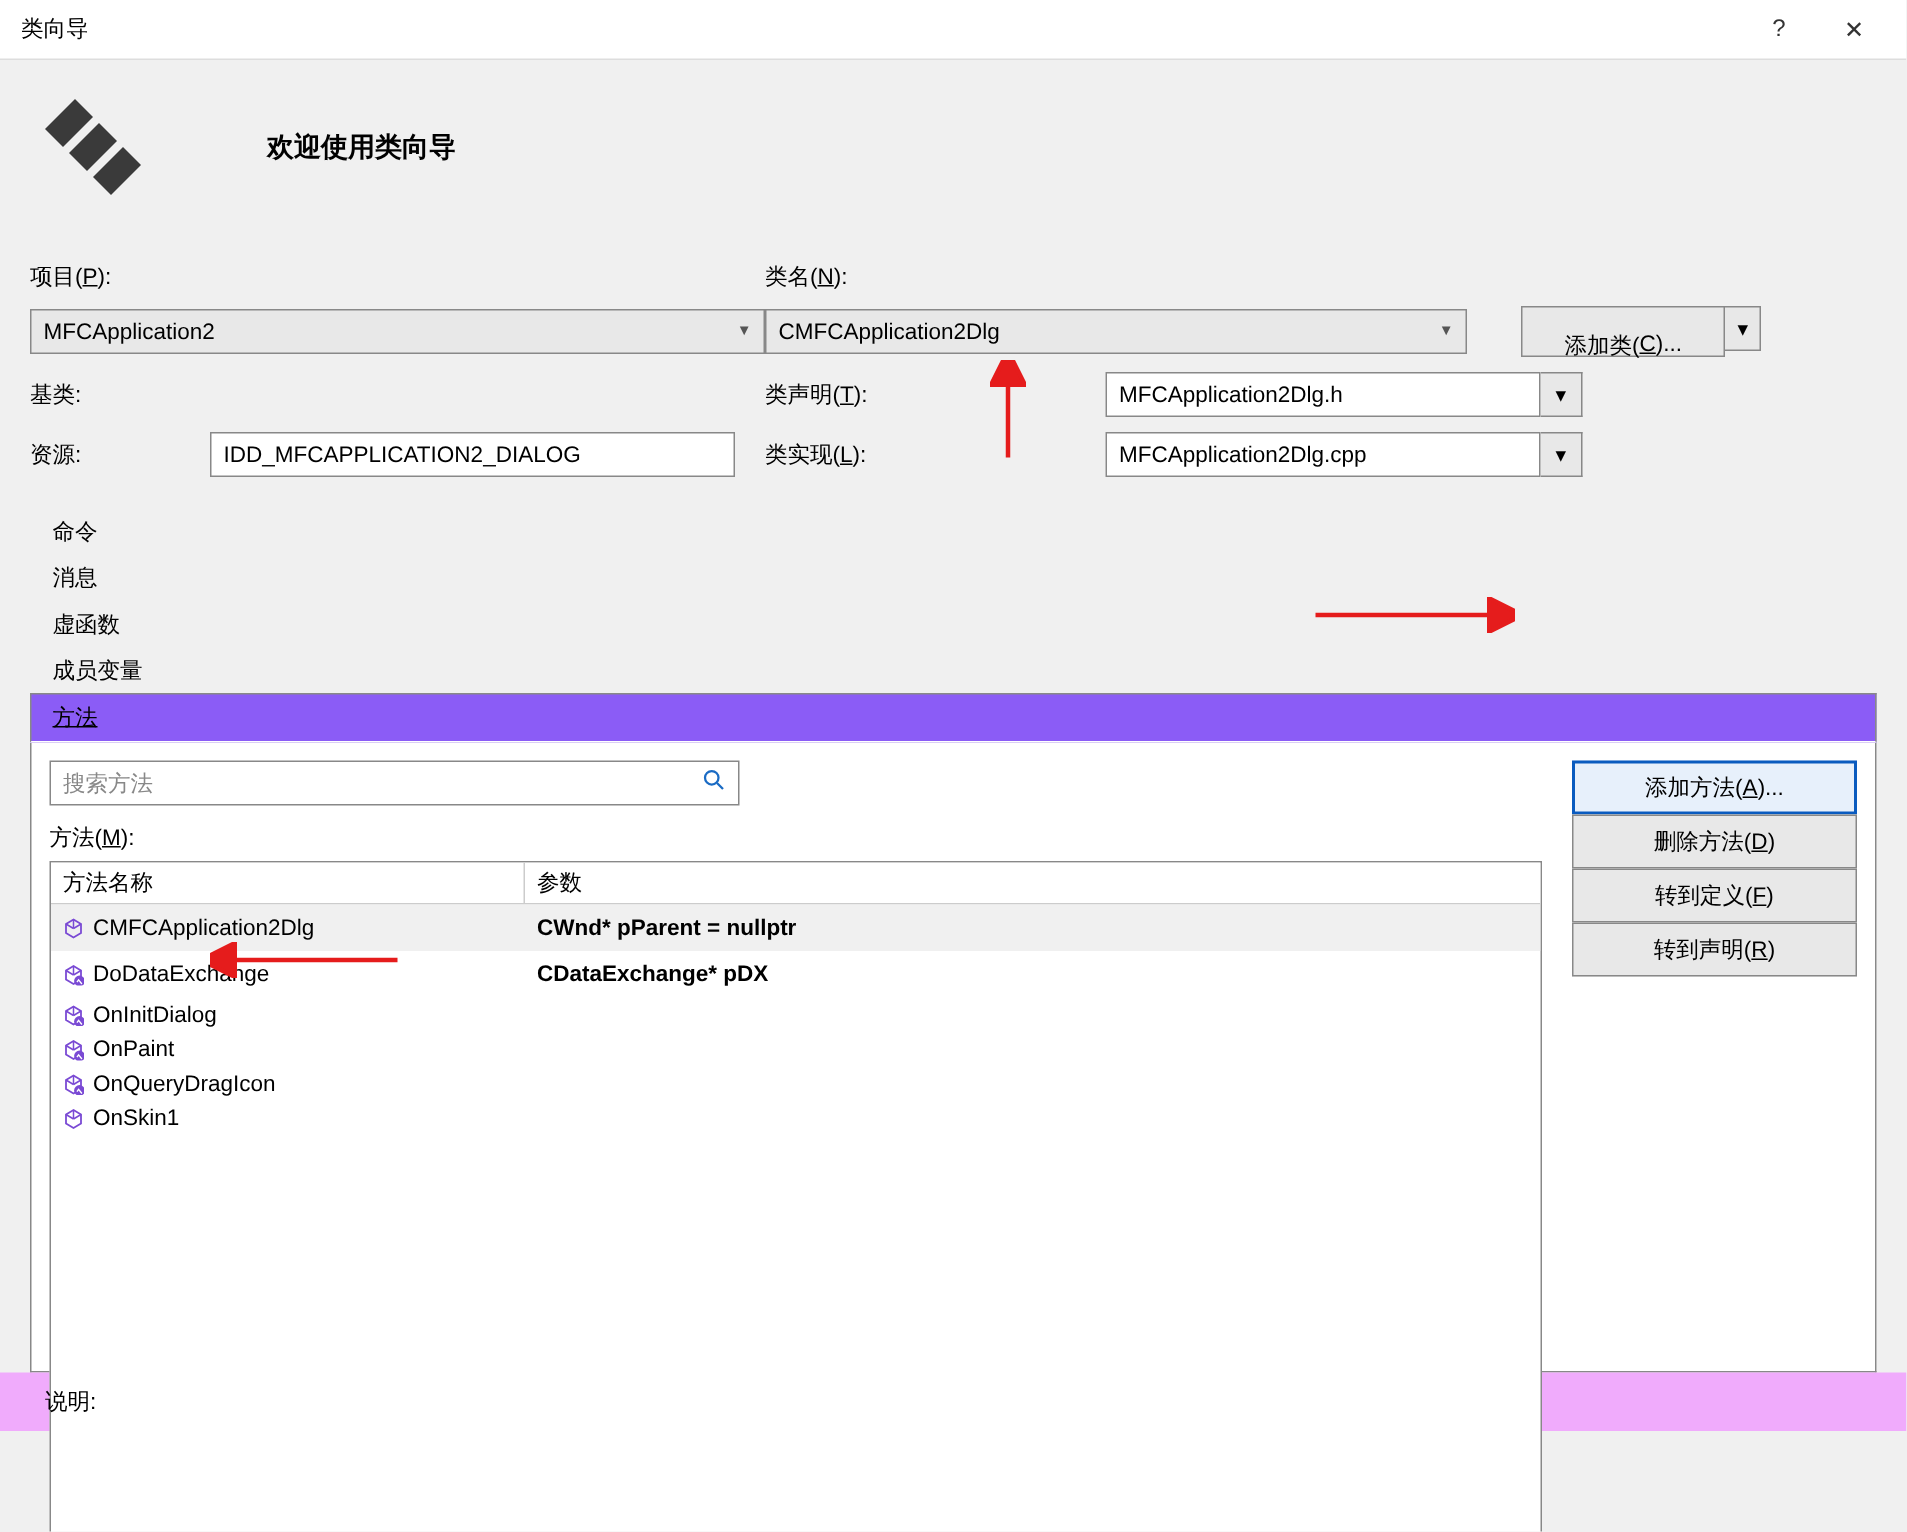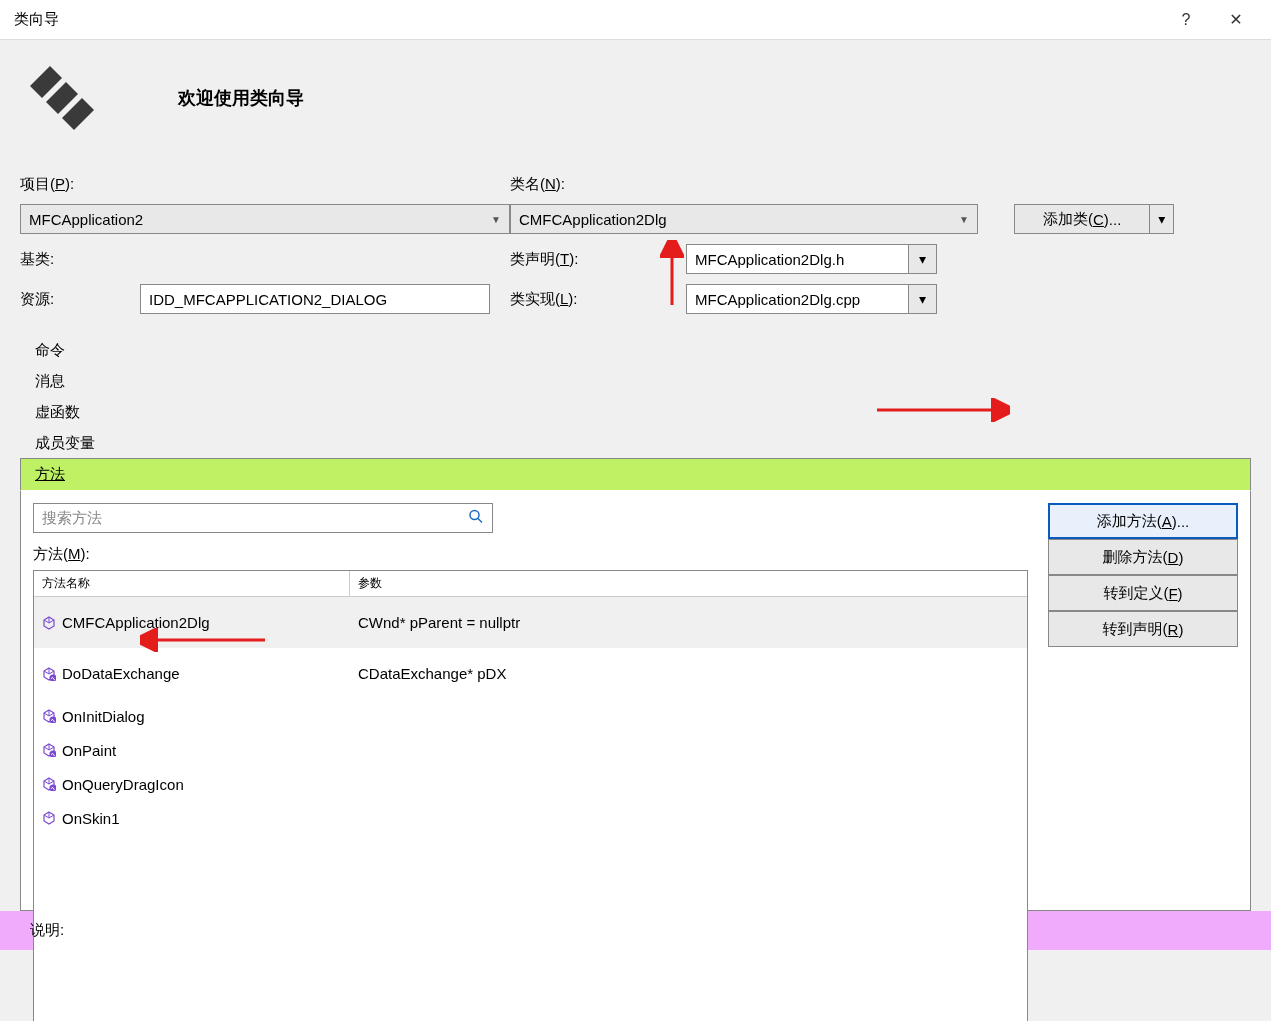--- a/index.html
+++ b/index.html
@@ -46,49 +46,49 @@
   position: relative;
 }
 .combo { background: #e8e8e8; }
 .combo-arrow {
   position: absolute; right: 8px; top: 50%; transform: translateY(-50%);
   font-size: 10px; color: #555;
 }
 .project-combo { width: 532px; }
 .class-combo { width: 468px; }
 .readonly { width: 350px; background: #fff; }
-.file-combo { width: 223px; background: #fff; position: relative; margin-left: 56px; }
+.file-combo { width: 290px; background: #fff; position: relative; margin-left: 107px; }
 .file-dd-btn {
   width: 28px; height: 30px; border: 1px solid #888; border-left: none;
   display: flex; align-items: center; justify-content: center;
   background: #e8e8e8; cursor: pointer;
 }
 .add-class {
   margin-left: 36px; display: flex;
 }
 .add-class-btn {
-  height: 30px; padding: 0 28px; border: 1px solid #888; background: #e8e8e8;
-  display: flex; align-items: center; font-size: 15px; cursor: pointer;
+  height: 30px; padding: 16px 28px; border: 1px solid #888; background: #e8e8e8;
+  display: flex; align-items: flex-start; font-size: 15px; cursor: pointer;
 }
 .add-class-dd {
   width: 24px; height: 30px; border: 1px solid #888; border-left: none;
   background: #e8e8e8; display: flex; align-items: center; justify-content: center; cursor: pointer;
 }
 
 .tabs-area { padding: 0 20px; background: #f0f0f0; }
 .tabs {
   display: flex; border-bottom: 1px solid #888; flex-direction: column;
 }
 .tab {
   padding: 6px 14px; font-size: 15px; cursor: pointer;
   border: 1px solid transparent; border-bottom: none;
   margin-bottom: -1px;
 }
 .tab.active {
-  background: #bef264; border: 1px solid #888; border-bottom: 1px solid #fff; text-decoration: underline;
+  background: #8b5cf6; border: 1px solid #888; border-bottom: 1px solid #fff; text-decoration: underline;
 }
 
 .tab-content {
   background: #fff; border: 1px solid #888; border-top: none;
   padding: 12px; display: flex; gap: 20px;
   height: 420px;
 }
 .content-main { flex: 1; }
 .content-side { width: 190px; display: flex; flex-direction: column; }
 
@@ -99,30 +99,30 @@
   display: flex; align-items: center; color: #888;
 }
 .search-icon { position: absolute; right: 8px; top: 50%; transform: translateY(-50%); color: #1a6bc4; }
 
 .methods-label { font-size: 15px; margin-bottom: 6px; }
 .methods-table {
   border: 1px solid #888; height: 460px; overflow: auto; background: #fff;
 }
 .methods-hdr {
   display: flex; border-bottom: 1px solid #ccc; background: #fff;
-  font-size: 12px;
+  font-size: 15px;
 }
 .hdr-name { width: 316px; padding: 4px 8px; border-right: 1px solid #ccc; }
 .hdr-params { flex: 1; padding: 4px 8px; }
 .method-row {
   display: flex; font-size: 15px; align-items: center;
 }
 .method-row.selected { background: #f0f0f0; }
 .m-name { width: 316px; padding: 3px 8px; display: flex; align-items: center; gap: 6px; }
-.m-params { flex: 1; padding: 17px 8px; }
+.m-params { flex: 1; padding: 7px 8px; font-weight: bold; }
 .cube-icon {
   width: 14px; height: 14px; display: inline-flex; align-items: center; justify-content: center;
 }
 
 .side-btn {
   height: 36px; border: 1px solid #888; background: #e8e8e8;
   display: flex; align-items: center; justify-content: center;
   font-size: 15px; cursor: pointer;
 }
 .side-btn.primary { border: 2px solid #0a5bbf; background: #e7f0fb; }

